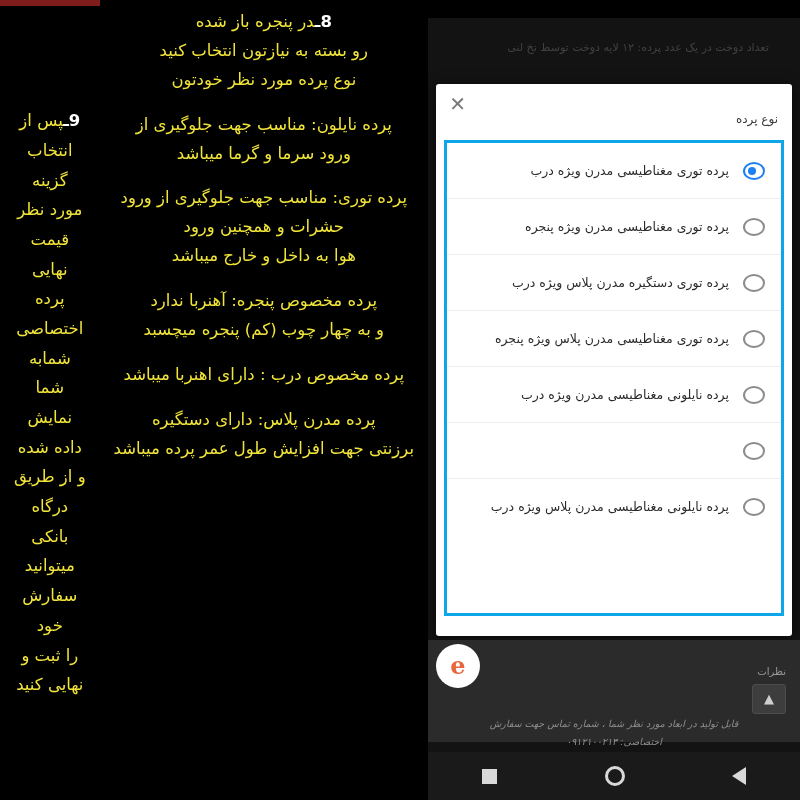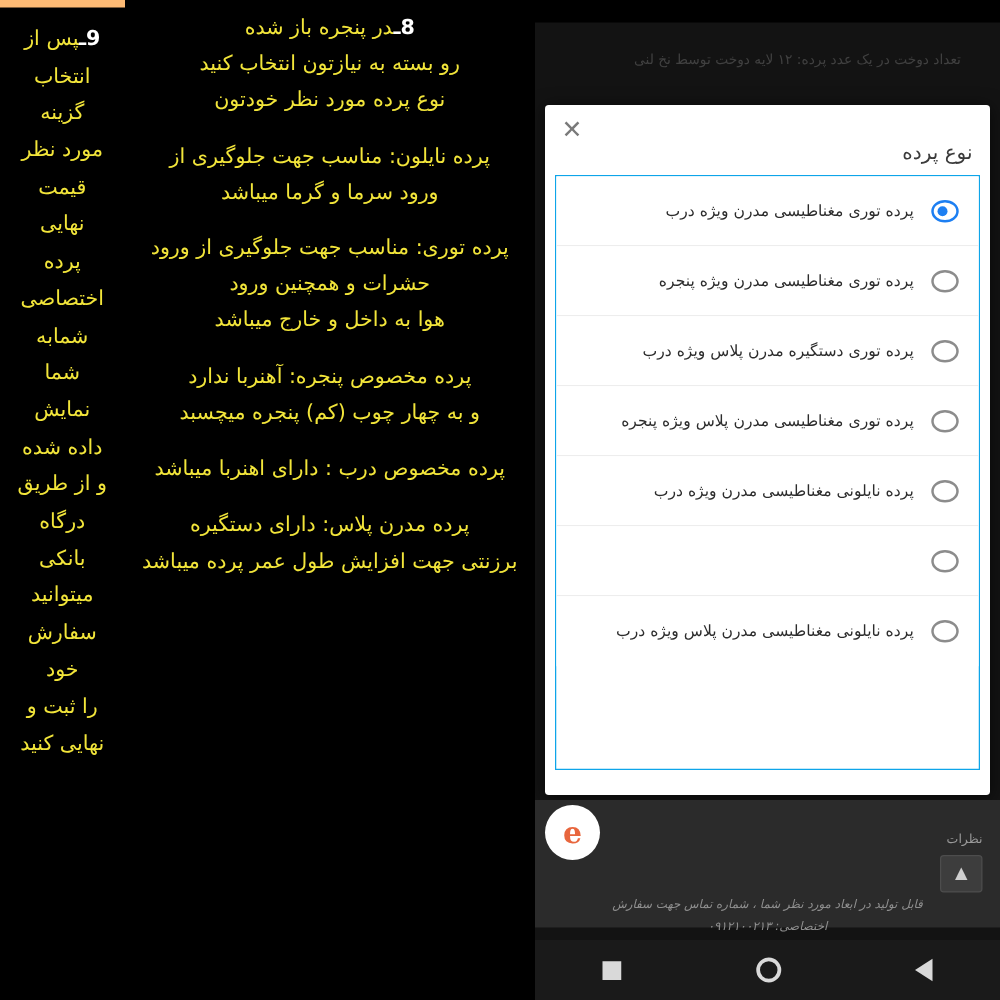--- a/index.html
+++ b/index.html
@@ -81,28 +81,28 @@
     line-height: 26px;
     text-align: center;
     cursor: pointer;
     background: transparent;
     border: none;
   }
   .dialog-title {
     position: absolute;
     top: 28px;
     right: 14px;
-    font-size: 16px;
+    font-size: 12px;
     color: #3b3b3b;
     direction: rtl;
   }
   .option-list {
     margin: 0 8px;
     background: #fff;
-    border: 1px solid #0ea5e9;
+    border: 3px solid #0ea5e9;
     height: 476px;
     overflow: hidden;
   }
   .option {
     display: flex;
     flex-direction: row;
     align-items: center;
     border-bottom: 1px solid #ededed;
     padding: 8px 14px 8px 10px;
     min-height: 56px;
@@ -239,24 +239,24 @@
     direction: rtl;
     text-align: center;
     padding: 10px 14px;
   }
   .note-panel.top {
     height: 645px;
     padding-top: 8px;
   }
   .note-panel.bottom {
     flex: 1;
-    border-top: 6px solid #fdba74;
+    border-top: 6px solid #7f1d1d;
     display: flex;
     flex-direction: column;
-    justify-content: flex-start;
+    justify-content: center;
   }
   .note-block {
     margin-bottom: 16px;
     font-size: 16.5px;
     line-height: 1.75;
   }
   .note-block:last-child { margin-bottom: 0; }
   .note-line { display: block; }
   .num { color: #ffffff; font-weight: bold; }
   .note-bottom-line {

